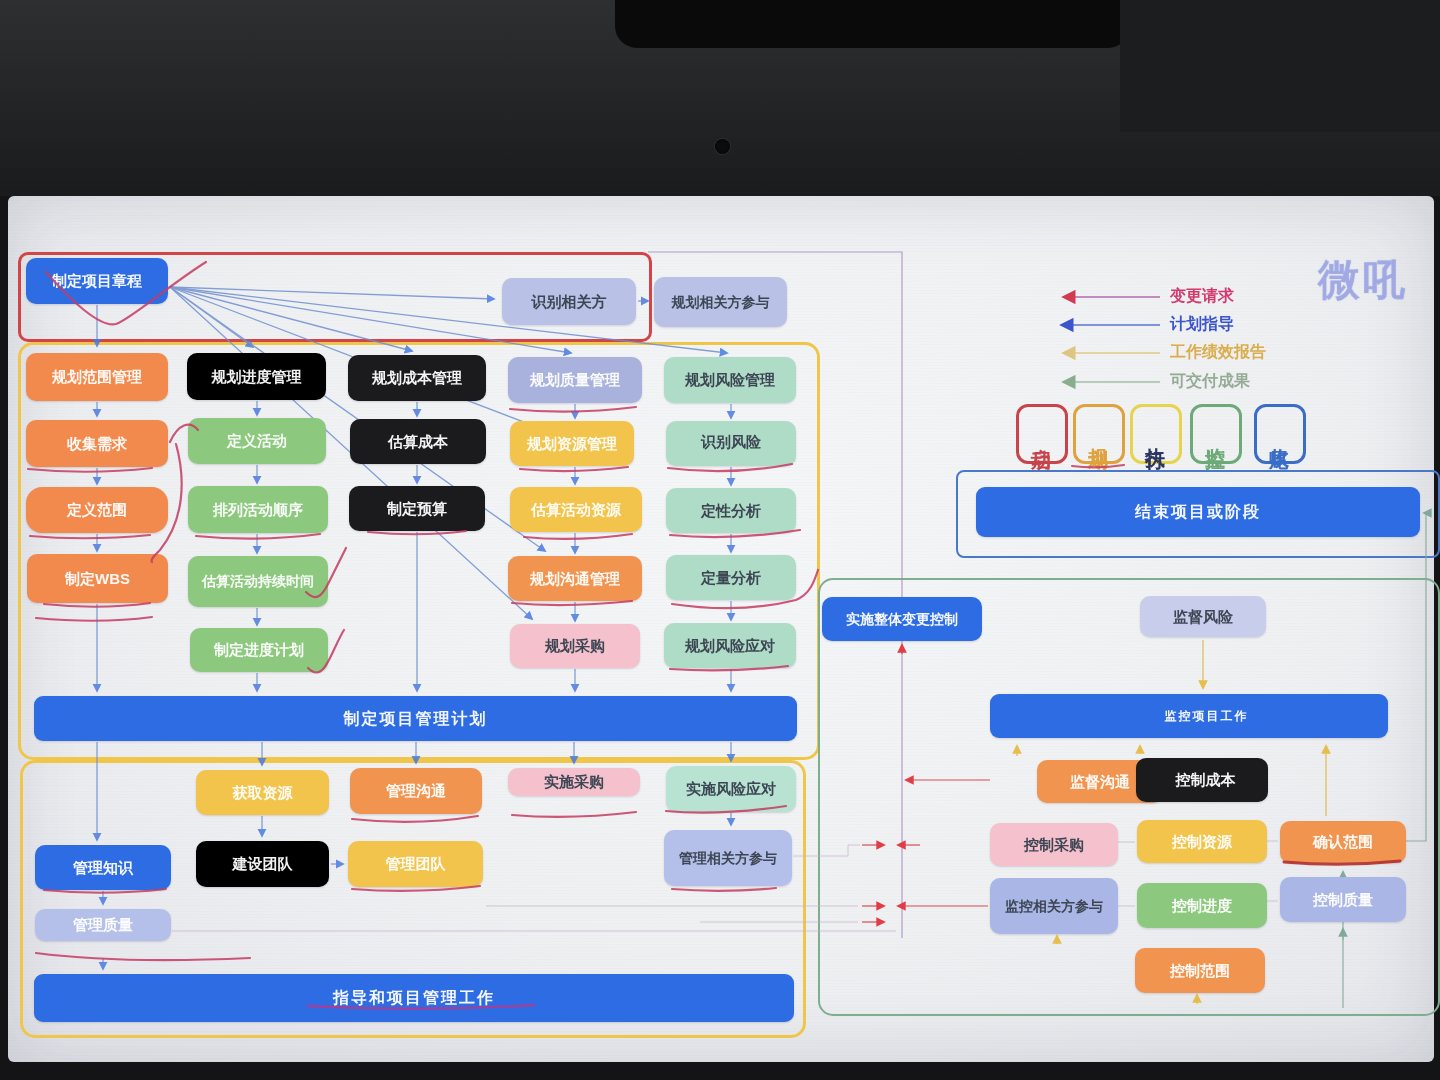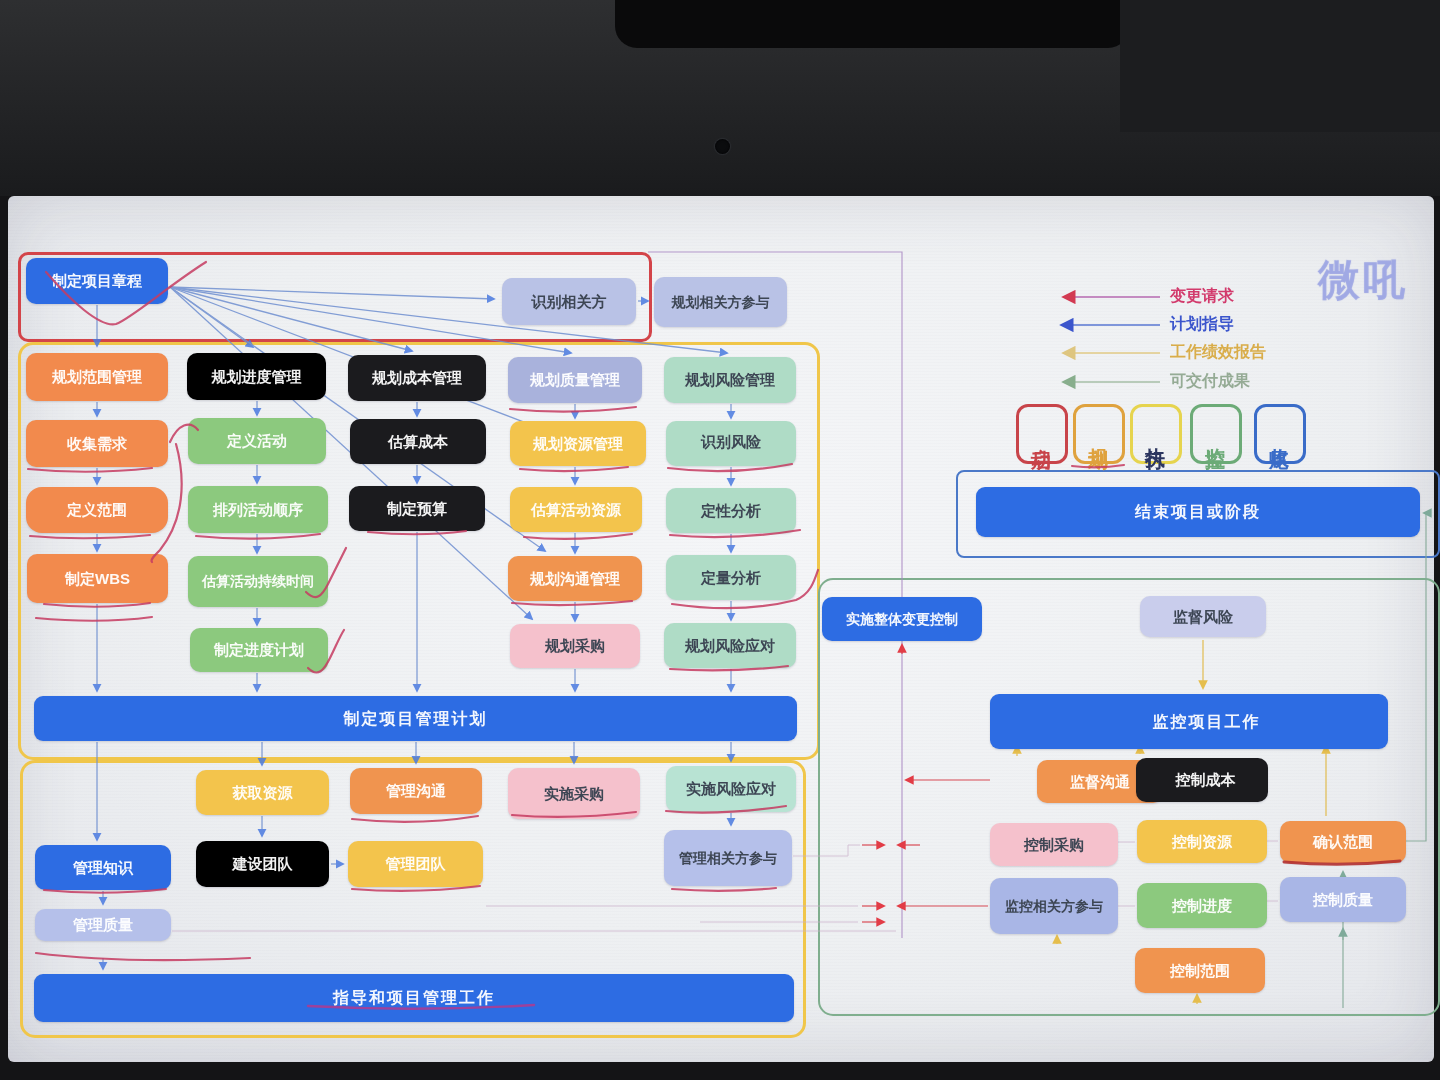--- a/index.html
+++ b/index.html
@@ -170,44 +170,44 @@
       <div class="node" style="left: 27px; top: 554px; width: 141px; height: 49px; font-size: 15px; background: rgb(242, 138, 77); color: rgba(255, 255, 255, 0.95);">制定WBS</div>
       <div class="node" style="left: 187px; top: 353px; width: 139px; height: 47px; font-size: 15px; background: #000000; color: rgba(255, 255, 255, 0.95);">规划进度管理</div>
       <div class="node" style="left: 188px; top: 418px; width: 138px; height: 46px; font-size: 15px; background: rgb(140, 201, 126); color: rgba(255, 255, 255, 0.95);">定义活动</div>
       <div class="node" style="left: 188px; top: 486px; width: 140px; height: 47px; font-size: 15px; background: rgb(140, 201, 126); color: rgba(255, 255, 255, 0.95);">排列活动顺序</div>
       <div class="node" style="left: 188px; top: 556px; width: 140px; height: 51px; font-size: 14px; background: rgb(140, 201, 126); color: rgba(255, 255, 255, 0.95);">估算活动持续时间</div>
       <div class="node" style="left: 190px; top: 628px; width: 138px; height: 44px; font-size: 15px; background: rgb(140, 201, 126); color: rgba(255, 255, 255, 0.95);">制定进度计划</div>
       <div class="node" style="left: 348px; top: 355px; width: 138px; height: 46px; font-size: 15px; background: rgb(27, 27, 30); color: rgba(255, 255, 255, 0.95);">规划成本管理</div>
       <div class="node" style="left: 350px; top: 419px; width: 136px; height: 45px; font-size: 15px; background: rgb(27, 27, 30); color: rgba(255, 255, 255, 0.95);">估算成本</div>
       <div class="node" style="left: 349px; top: 486px; width: 136px; height: 45px; font-size: 15px; background: rgb(27, 27, 30); color: rgba(255, 255, 255, 0.95);">制定预算</div>
       <div class="node" style="left: 508px; top: 357px; width: 134px; height: 46px; font-size: 15px; background: rgb(169, 178, 220); color: rgba(255, 255, 255, 0.95);">规划质量管理</div>
-      <div class="node" style="left: 510px; top: 421px; width: 136px; height: 45px; font-size: 15px; background: rgb(243, 196, 76); color: rgba(255, 255, 255, 0.95);">规划资源管理</div>
+      <div class="node" style="left: 510px; top: 421px; width: 124px; height: 45px; font-size: 15px; background: rgb(243, 196, 76); color: rgba(255, 255, 255, 0.95);">规划资源管理</div>
       <div class="node" style="left: 510px; top: 487px; width: 132px; height: 45px; font-size: 15px; background: rgb(243, 196, 76); color: rgba(255, 255, 255, 0.95);">估算活动资源</div>
       <div class="node" style="left: 508px; top: 556px; width: 134px; height: 45px; font-size: 15px; background: rgb(240, 148, 79); color: rgba(255, 255, 255, 0.95);">规划沟通管理</div>
       <div class="node" style="left: 510px; top: 624px; width: 130px; height: 44px; font-size: 15px; background: rgb(245, 193, 204); color: rgb(61, 70, 84);">规划采购</div>
       <div class="node" style="left: 664px; top: 357px; width: 132px; height: 46px; font-size: 15px; background: rgb(175, 220, 198); color: rgb(61, 70, 84);">规划风险管理</div>
       <div class="node" style="left: 666px; top: 421px; width: 130px; height: 45px; font-size: 15px; background: rgb(175, 220, 198); color: rgb(61, 70, 84); font-family: Liberation Mono, monospace;">识别风险</div>
       <div class="node" style="left: 666px; top: 488px; width: 130px; height: 45px; font-size: 15px; background: rgb(175, 220, 198); color: rgb(61, 70, 84);">定性分析</div>
       <div class="node" style="left: 666px; top: 555px; width: 130px; height: 45px; font-size: 15px; background: rgb(175, 220, 198); color: rgb(61, 70, 84);">定量分析</div>
       <div class="node" style="left: 664px; top: 623px; width: 132px; height: 45px; font-size: 15px; background: rgb(175, 220, 198); color: rgb(61, 70, 84);">规划风险应对</div>
       <div class="node band" style="left: 34px; top: 696px; width: 763px; height: 45px; font-size: 16px; background: rgb(45, 108, 227); color: rgba(255, 255, 255, 0.95);">制定项目管理计划</div>
       <div class="node" style="left: 196px; top: 770px; width: 133px; height: 45px; font-size: 15px; background: rgb(243, 196, 76); color: rgba(255, 255, 255, 0.95);">获取资源</div>
       <div class="node" style="left: 350px; top: 768px; width: 132px; height: 46px; font-size: 15px; background: rgb(240, 148, 79); color: rgba(255, 255, 255, 0.95);">管理沟通</div>
-      <div class="node" style="left: 508px; top: 768px; width: 132px; height: 51px; font-size: 15px; background: rgb(245, 193, 204); color: rgb(61, 70, 84);">实施采购</div>
+      <div class="node" style="left: 508px; top: 768px; width: 132px; height: 28px; font-size: 15px; background: rgb(245, 193, 204); color: rgb(61, 70, 84);">实施采购</div>
       <div class="node" style="left: 666px; top: 766px; width: 130px; height: 46px; font-size: 15px; background: rgb(184, 227, 211); color: rgb(61, 70, 84);">实施风险应对</div>
       <div class="node" style="left: 35px; top: 845px; width: 136px; height: 45px; font-size: 15px; background: rgb(45, 108, 227); color: rgba(255, 255, 255, 0.95);">管理知识</div>
       <div class="node" style="left: 196px; top: 841px; width: 133px; height: 46px; font-size: 15px; background: #000000; color: rgba(255, 255, 255, 0.95);">建设团队</div>
       <div class="node" style="left: 348px; top: 841px; width: 135px; height: 46px; font-size: 15px; background: rgb(243, 196, 76); color: rgba(255, 255, 255, 0.95);">管理团队</div>
       <div class="node" style="left: 664px; top: 830px; width: 128px; height: 56px; font-size: 14px; background: rgb(181, 192, 234); color: rgb(61, 70, 84);">管理相关方参与</div>
       <div class="node" style="left: 35px; top: 909px; width: 136px; height: 32px; font-size: 15px; background: rgb(181, 192, 234); color: rgba(255, 255, 255, 0.95);">管理质量</div>
       <div class="node band" style="left: 34px; top: 974px; width: 760px; height: 48px; font-size: 16px; background: rgb(45, 108, 227); color: rgba(255, 255, 255, 0.95);">指导和项目管理工作</div>
       <div class="node band" style="left: 976px; top: 487px; width: 444px; height: 50px; font-size: 16px; background: rgb(45, 108, 227); color: rgba(255, 255, 255, 0.95);">结束项目或阶段</div>
       <div class="node" style="left: 822px; top: 597px; width: 160px; height: 44px; font-size: 14px; background: rgb(45, 108, 227); color: rgba(255, 255, 255, 0.95);">实施整体变更控制</div>
       <div class="node" style="left: 1140px; top: 596px; width: 126px; height: 41px; font-size: 15px; background: rgb(201, 205, 236); color: rgb(61, 70, 84);">监督风险</div>
-      <div class="node band" style="left: 990px; top: 694px; width: 398px; height: 55px; font-size: 16px; background: rgb(45, 108, 227); color: rgba(255, 255, 255, 0.95); padding-left: 40px;">监控项目工作</div>
+      <div class="node band" style="left: 990px; top: 694px; width: 398px; height: 44px; font-size: 12px; background: rgb(45, 108, 227); color: rgba(255, 255, 255, 0.95); padding-left: 40px;">监控项目工作</div>
       <div class="node" style="left: 992px; top: 760px; width: 126px; height: 43px; font-size: 15px; background: rgb(240, 148, 79); color: rgba(255, 255, 255, 0.95); margin-left: 45px;">监督沟通</div>
       <div class="node" style="left: 1136px; top: 758px; width: 132px; height: 44px; font-size: 15px; background: rgb(27, 27, 30); color: rgba(255, 255, 255, 0.95); padding-left: 12px;">控制成本</div>
       <div class="node" style="left: 990px; top: 823px; width: 128px; height: 43px; font-size: 15px; background: rgb(245, 193, 204); color: rgb(61, 70, 84);">控制采购</div>
       <div class="node" style="left: 1137px; top: 820px; width: 130px; height: 43px; font-size: 15px; background: rgb(243, 196, 76); color: rgba(255, 255, 255, 0.95);">控制资源</div>
       <div class="node" style="left: 1280px; top: 821px; width: 126px; height: 42px; font-size: 15px; background: rgb(240, 148, 79); color: rgba(255, 255, 255, 0.95);">确认范围</div>
       <div class="node" style="left: 990px; top: 878px; width: 128px; height: 56px; font-size: 14px; background: rgb(169, 182, 230); color: rgb(61, 70, 84);">监控相关方参与</div>
       <div class="node" style="left: 1137px; top: 883px; width: 130px; height: 45px; font-size: 15px; background: rgb(140, 201, 126); color: rgba(255, 255, 255, 0.95);">控制进度</div>
       <div class="node" style="left: 1280px; top: 877px; width: 126px; height: 45px; font-size: 15px; background: rgb(169, 182, 230); color: rgba(255, 255, 255, 0.95);">控制质量</div>
       <div class="node" style="left: 1135px; top: 948px; width: 130px; height: 45px; font-size: 15px; background: rgb(240, 148, 79); color: rgba(255, 255, 255, 0.95);">控制范围</div>
     </div>

